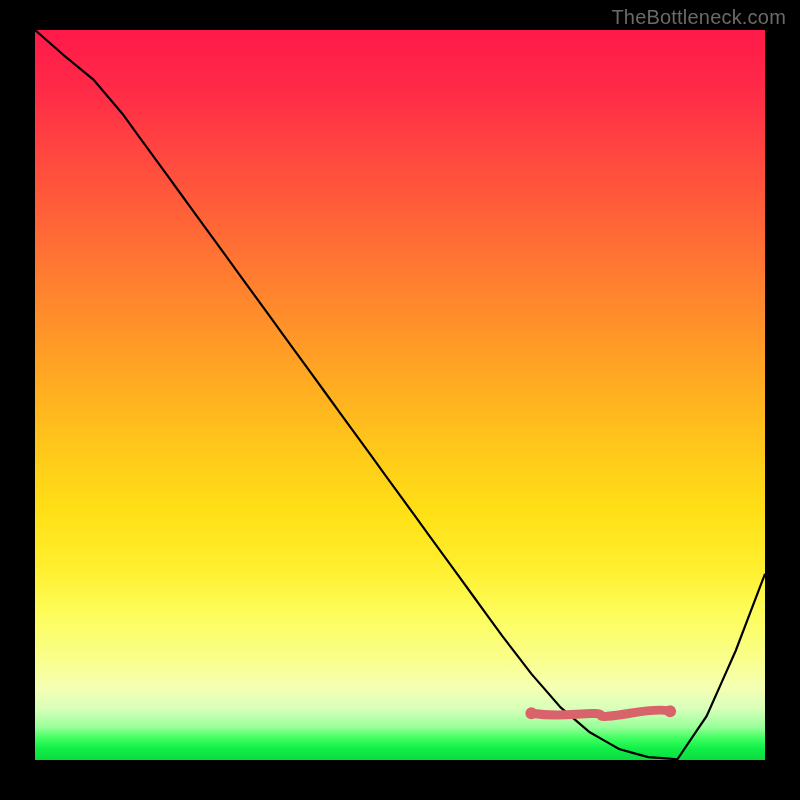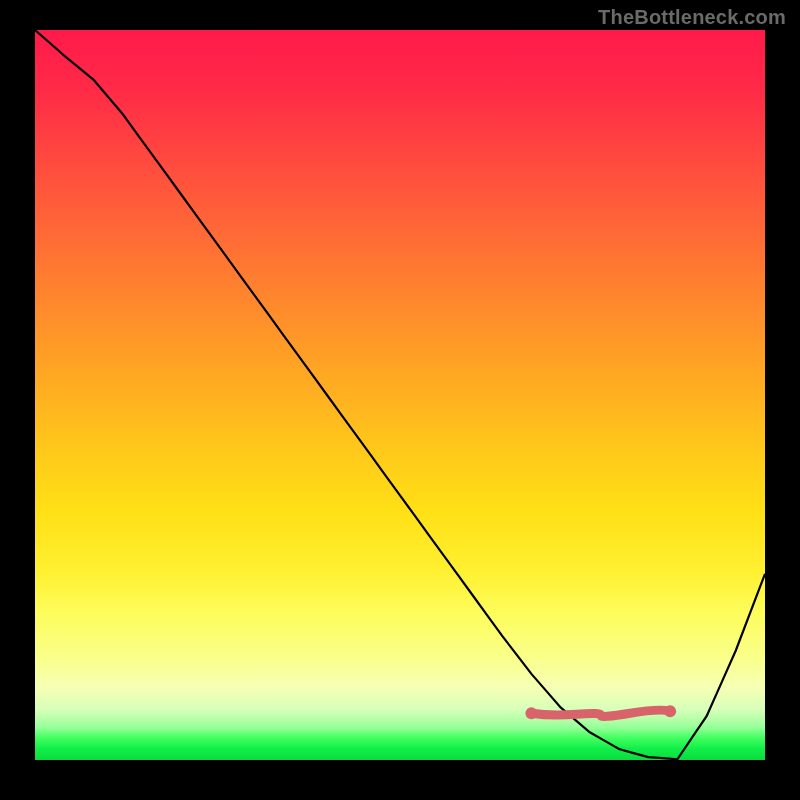--- a/index.html
+++ b/index.html
@@ -10,21 +10,21 @@
     background: #000;
     position: relative;
     font-family: Arial, sans-serif;
   }
   .watermark {
     position: absolute;
     top: 6px;
     right: 14px;
     color: #6a6a6a;
     font-size: 20px;
-    font-weight: 700;
+    font-weight: 400;
     z-index: 10;
     letter-spacing: 0.2px;
   }
   .plot-area {
     position: absolute;
     left: 35px;
     top: 30px;
     width: 730px;
     height: 730px;
     overflow: hidden;

